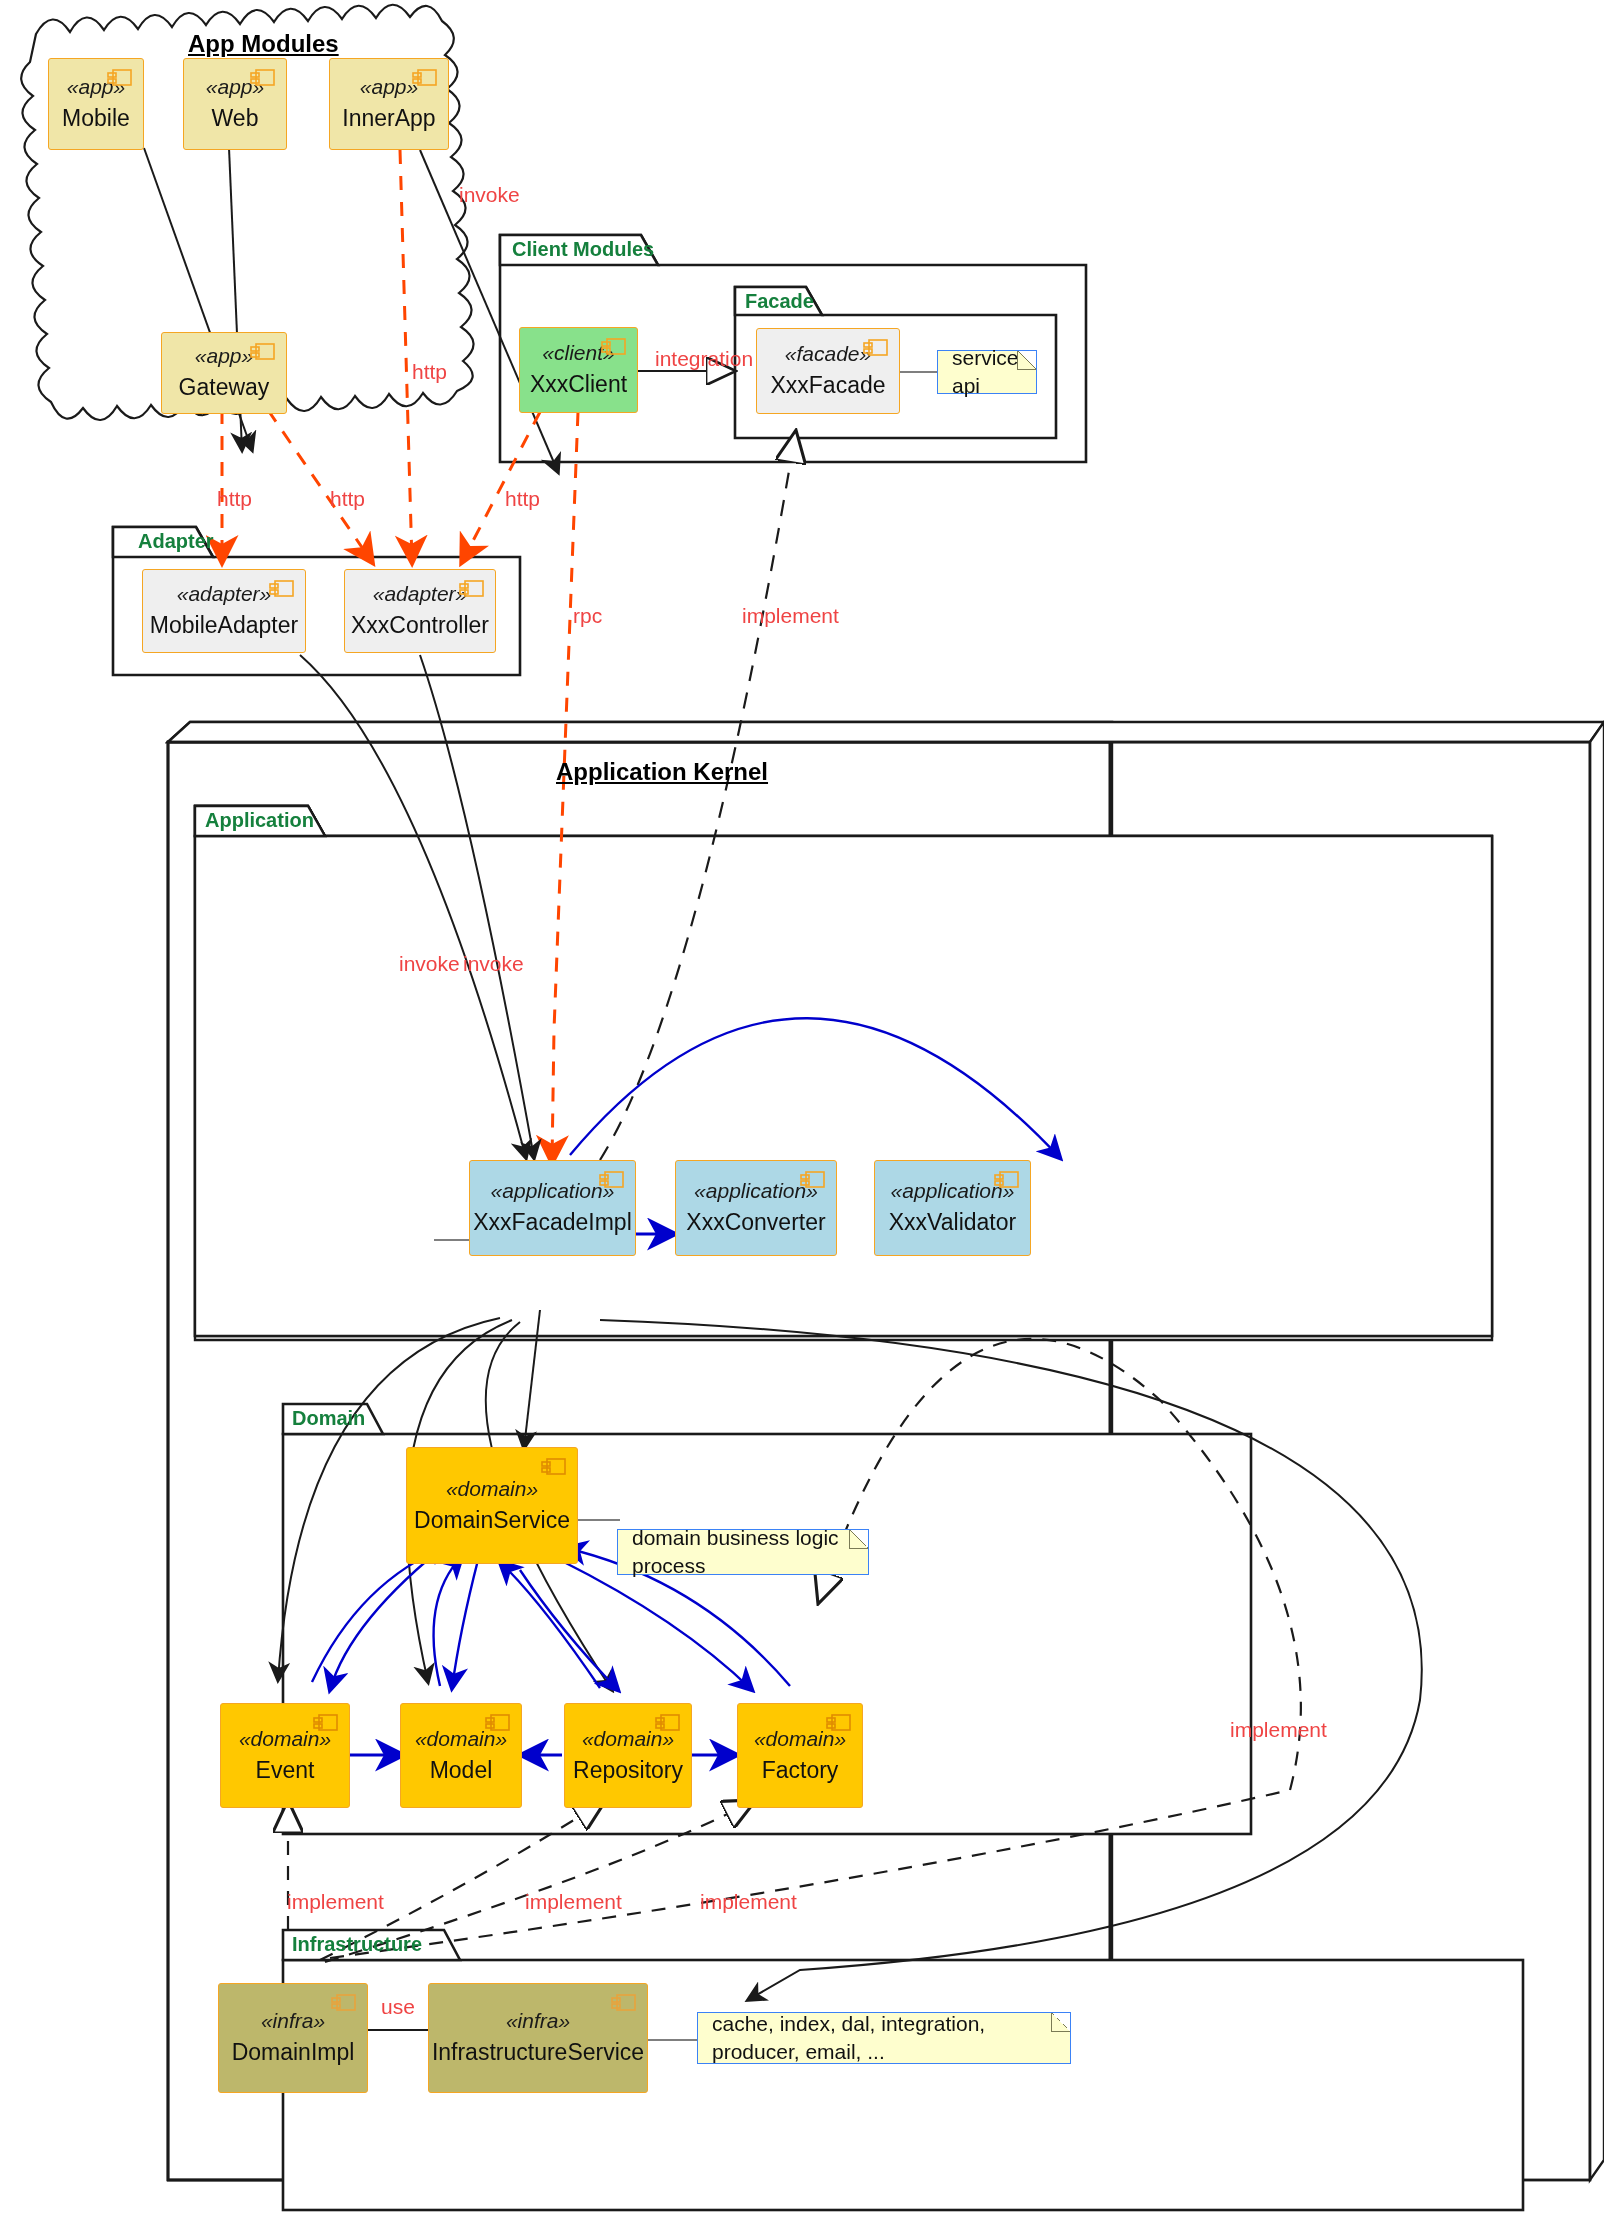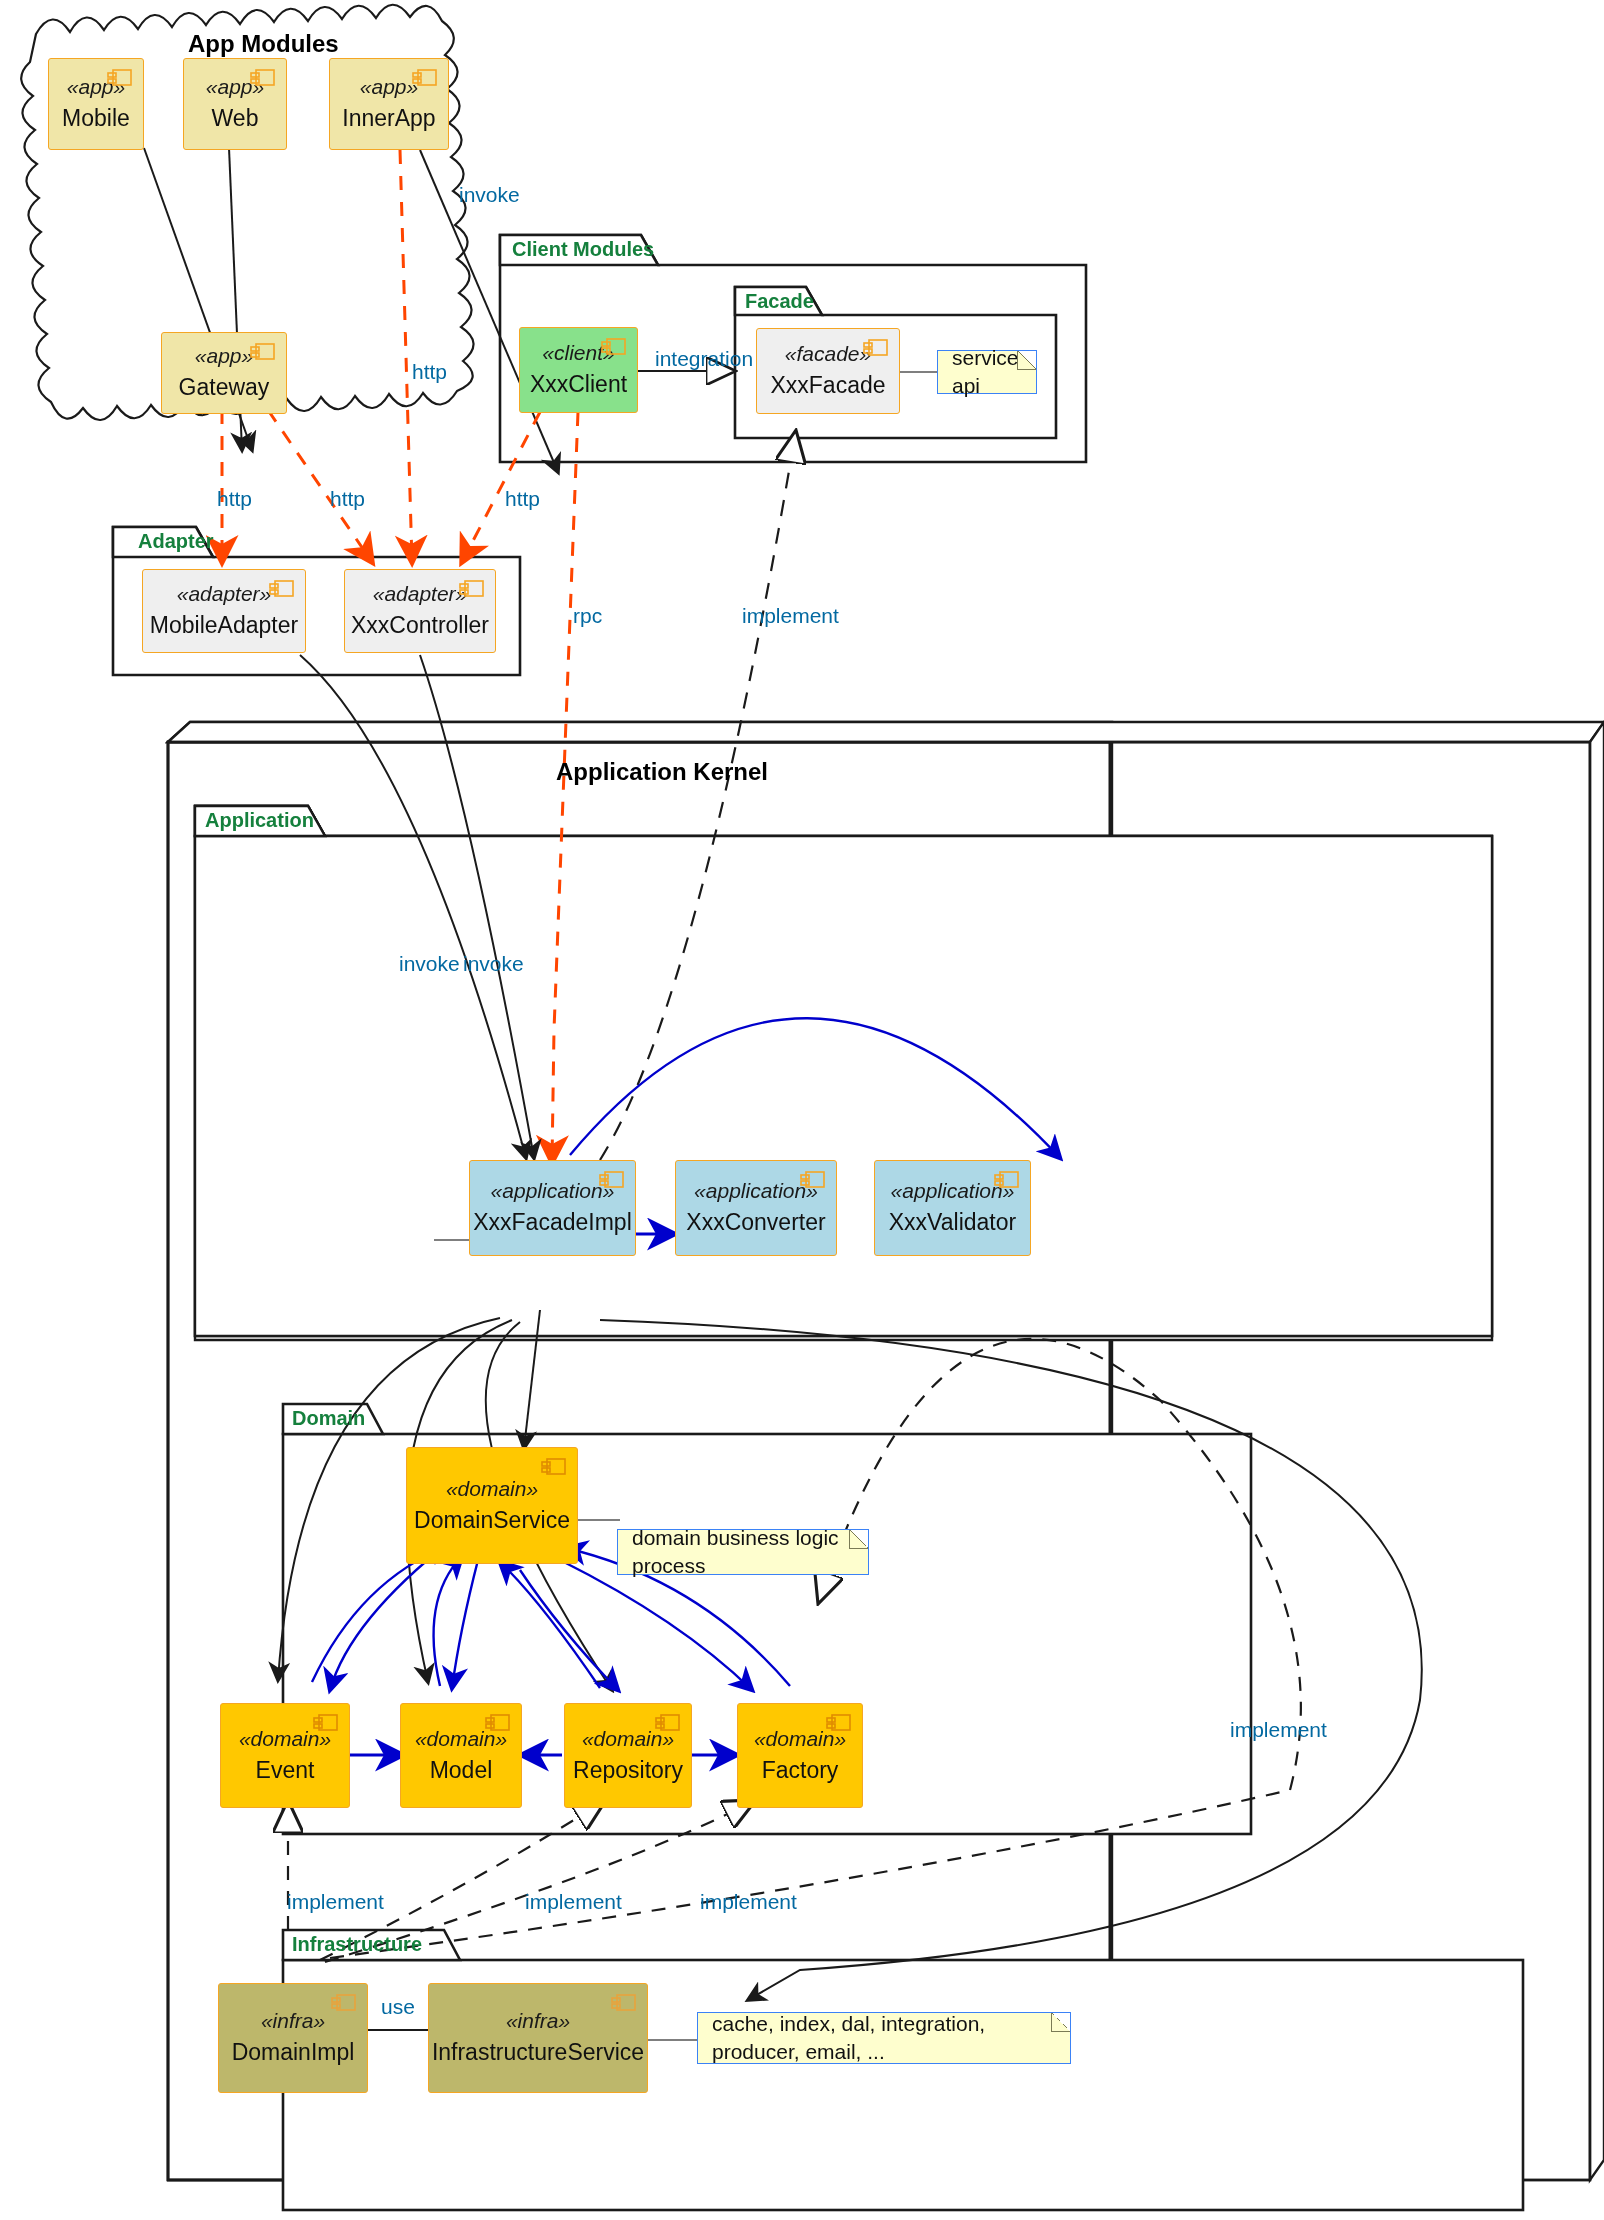--- a/index.html
+++ b/index.html
@@ -11,22 +11,22 @@
         box-sizing:border-box;}
   .node .stereo{font-style:italic;font-size:21px;color:#1a1a1a;line-height:1.15;}
   .node .nm{font-size:23px;color:#111;line-height:1.2;margin-top:6px;}
   .compicon{position:absolute;right:10px;top:9px;width:26px;height:20px;}
   .pkg-title{position:absolute;font-weight:bold;font-size:20px;color:#15803d;white-space:nowrap;}
   .note{position:absolute;background:#FEFECE;border:1px solid #3b82f6;box-sizing:border-box;
         font-size:21px;color:#111;padding:10px 14px;line-height:1.35;}
   .note .fold{position:absolute;right:0;top:0;width:18px;height:18px;
         background:linear-gradient(225deg,#ffffff 50%, #7a7a55 50%, #FEFECE 52%);
         border-left:1px solid #7a7a55;border-bottom:1px solid #7a7a55;}
-  .edge-label{position:absolute;font-size:21px;color:#0369a1;white-space:nowrap;background:transparent;}
-  .big-title{position:absolute;font-weight:bold;font-size:24px;color:#000;white-space:nowrap;}
+  .edge-label{position:absolute;font-size:21px;color:#ef4444;white-space:nowrap;background:transparent;}
+  .big-title{position:absolute;font-weight:bold;font-size:24px;color:#000;white-space:nowrap;text-decoration:underline;}
 </style>
 </head>
 <body>
 
 <div id="stage">
 
   <svg id="wires" viewBox="0 0 1604 2220">
     <defs>
       <marker id="ah-black" markerWidth="11" markerHeight="11" refX="9" refY="5.5" orient="auto">
         <path d="M0,0 L11,5.5 L0,11 L3,5.5 z" fill="#1a1a1a"></path>

